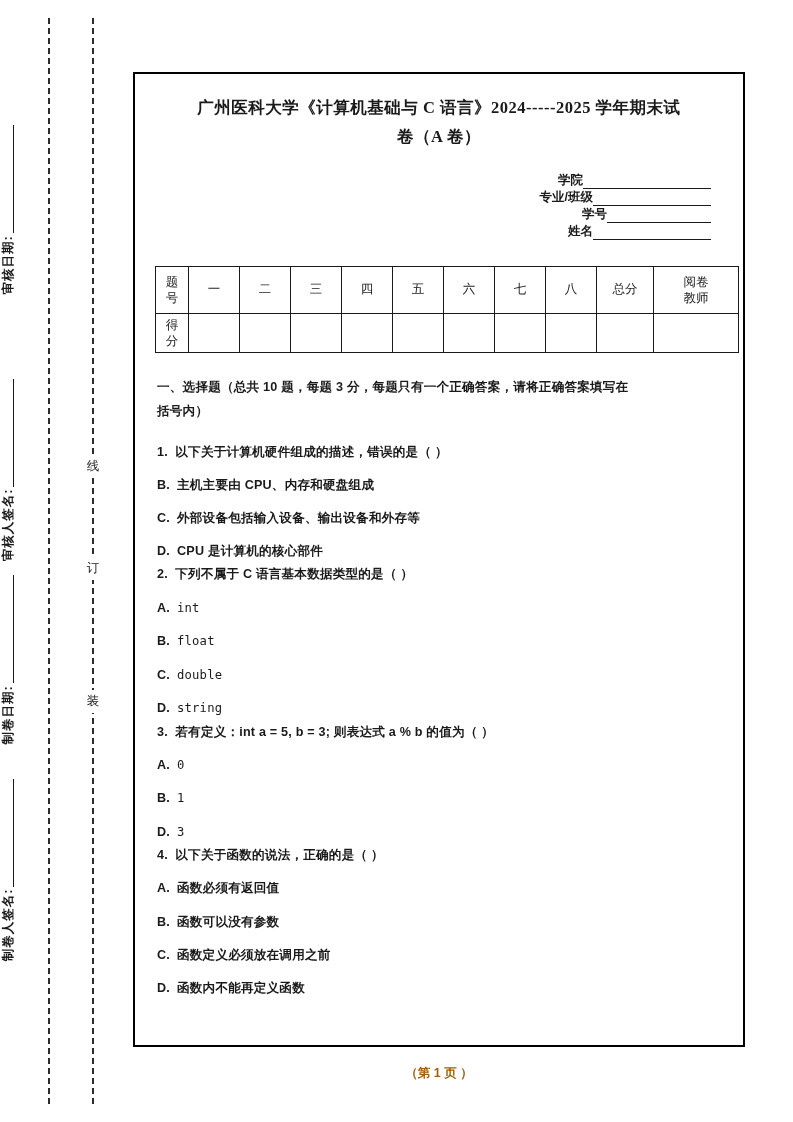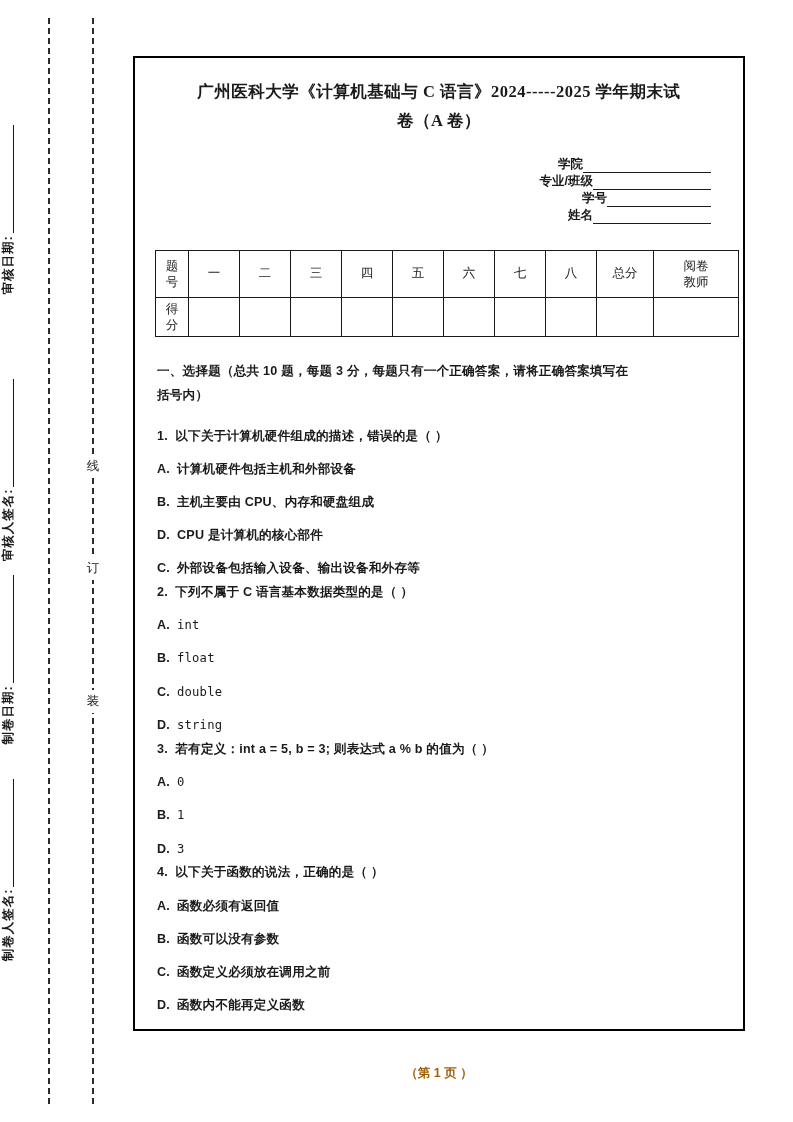--- a/index.html
+++ b/index.html
@@ -65,21 +65,21 @@
     font-family: "Liberation Sans", "DejaVu Sans", sans-serif;
     background: #ffffff;
     color: #1a1a1a;
     padding: 3px 0;
   }
 
   
   .frame {
     position: absolute;
     left: 133px;
-    top: 56px;
+    top: 72px;
     width: 612px;
     height: 975px;
     border: 2px solid #000000;
     box-sizing: border-box;
     padding: 14px 20px 0 20px;
   }
 
   .doc-title {
     font-size: 16.5px;
     font-weight: 700;
@@ -271,24 +271,23 @@
     </tbody>
   </table>
 
   <div class="qbody">
     <div class="section-head">
       <div>一、选择题（总共 10 题，每题 3 分，每题只有一个正确答案，请将正确答案填写在</div>
       <div>括号内）</div>
     </div>
     <div id="questions">
         <div class="q-line"><span>1.</span>&nbsp;&nbsp;<span>以下关于计算机硬件组成的描述，错误的是（   ）</span></div>
-        <div class="opt-line"><span class="tag">A.</span><span>计算机硬件包括主机和外部设备</span></div>
         <div class="opt-line"><span class="tag">B.</span><span>主机主要由 CPU、内存和硬盘组成</span></div>
+        <div class="opt-line"><span class="tag">C.</span><span>外部设备包括输入设备、输出设备和外存等</span></div>
         <div class="opt-line"><span class="tag">D.</span><span>CPU 是计算机的核心部件</span></div>
-        <div class="opt-line"><span class="tag">C.</span><span>外部设备包括输入设备、输出设备和外存等</span></div>
         <div class="q-line"><span>2.</span>&nbsp;&nbsp;<span>下列不属于 C 语言基本数据类型的是（   ）</span></div>
         <div class="opt-line"><span class="tag">A.</span><span class="mono">int</span></div>
         <div class="opt-line"><span class="tag">B.</span><span class="mono">float</span></div>
         <div class="opt-line"><span class="tag">C.</span><span class="mono">double</span></div>
         <div class="opt-line"><span class="tag">D.</span><span class="mono">string</span></div>
         <div class="q-line"><span>3.</span>&nbsp;&nbsp;<span>若有定义：int a = 5, b = 3; 则表达式 a % b 的值为（   ）</span></div>
         <div class="opt-line"><span class="tag">A.</span><span class="mono">0</span></div>
         <div class="opt-line"><span class="tag">B.</span><span class="mono">1</span></div>
         <div class="opt-line"><span class="tag">D.</span><span class="mono">3</span></div>
         <div class="q-line"><span>4.</span>&nbsp;&nbsp;<span>以下关于函数的说法，正确的是（   ）</span></div>

